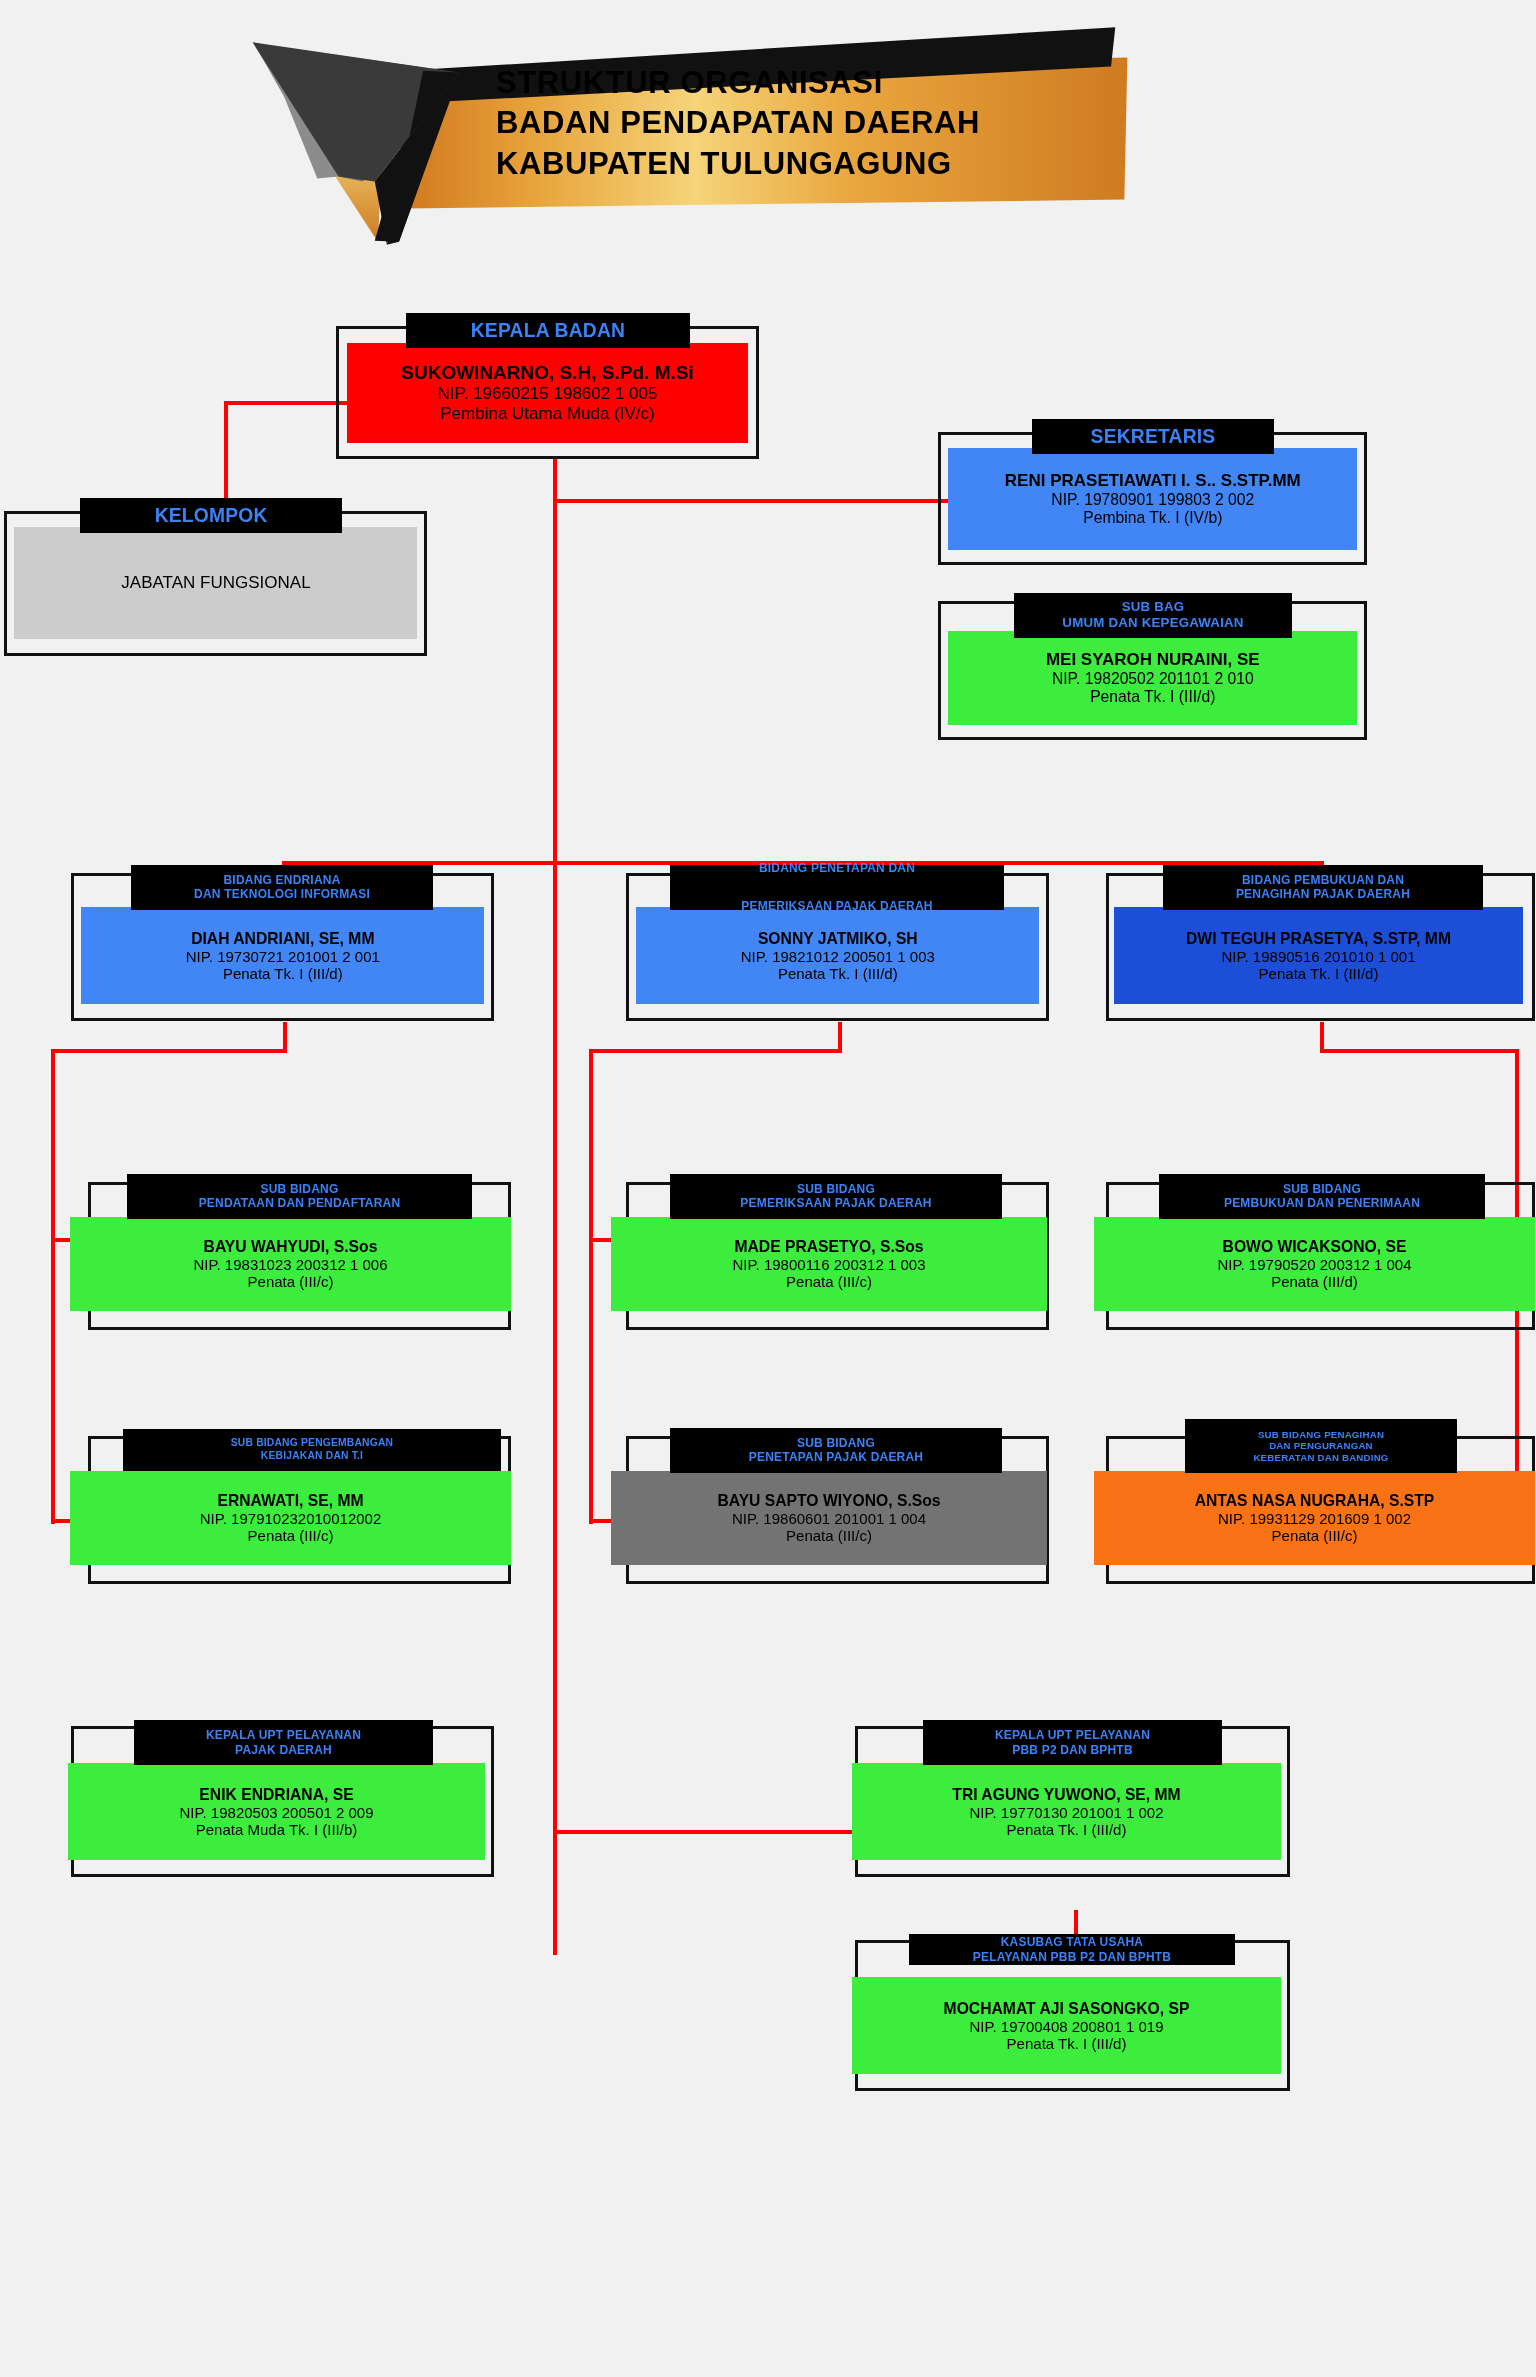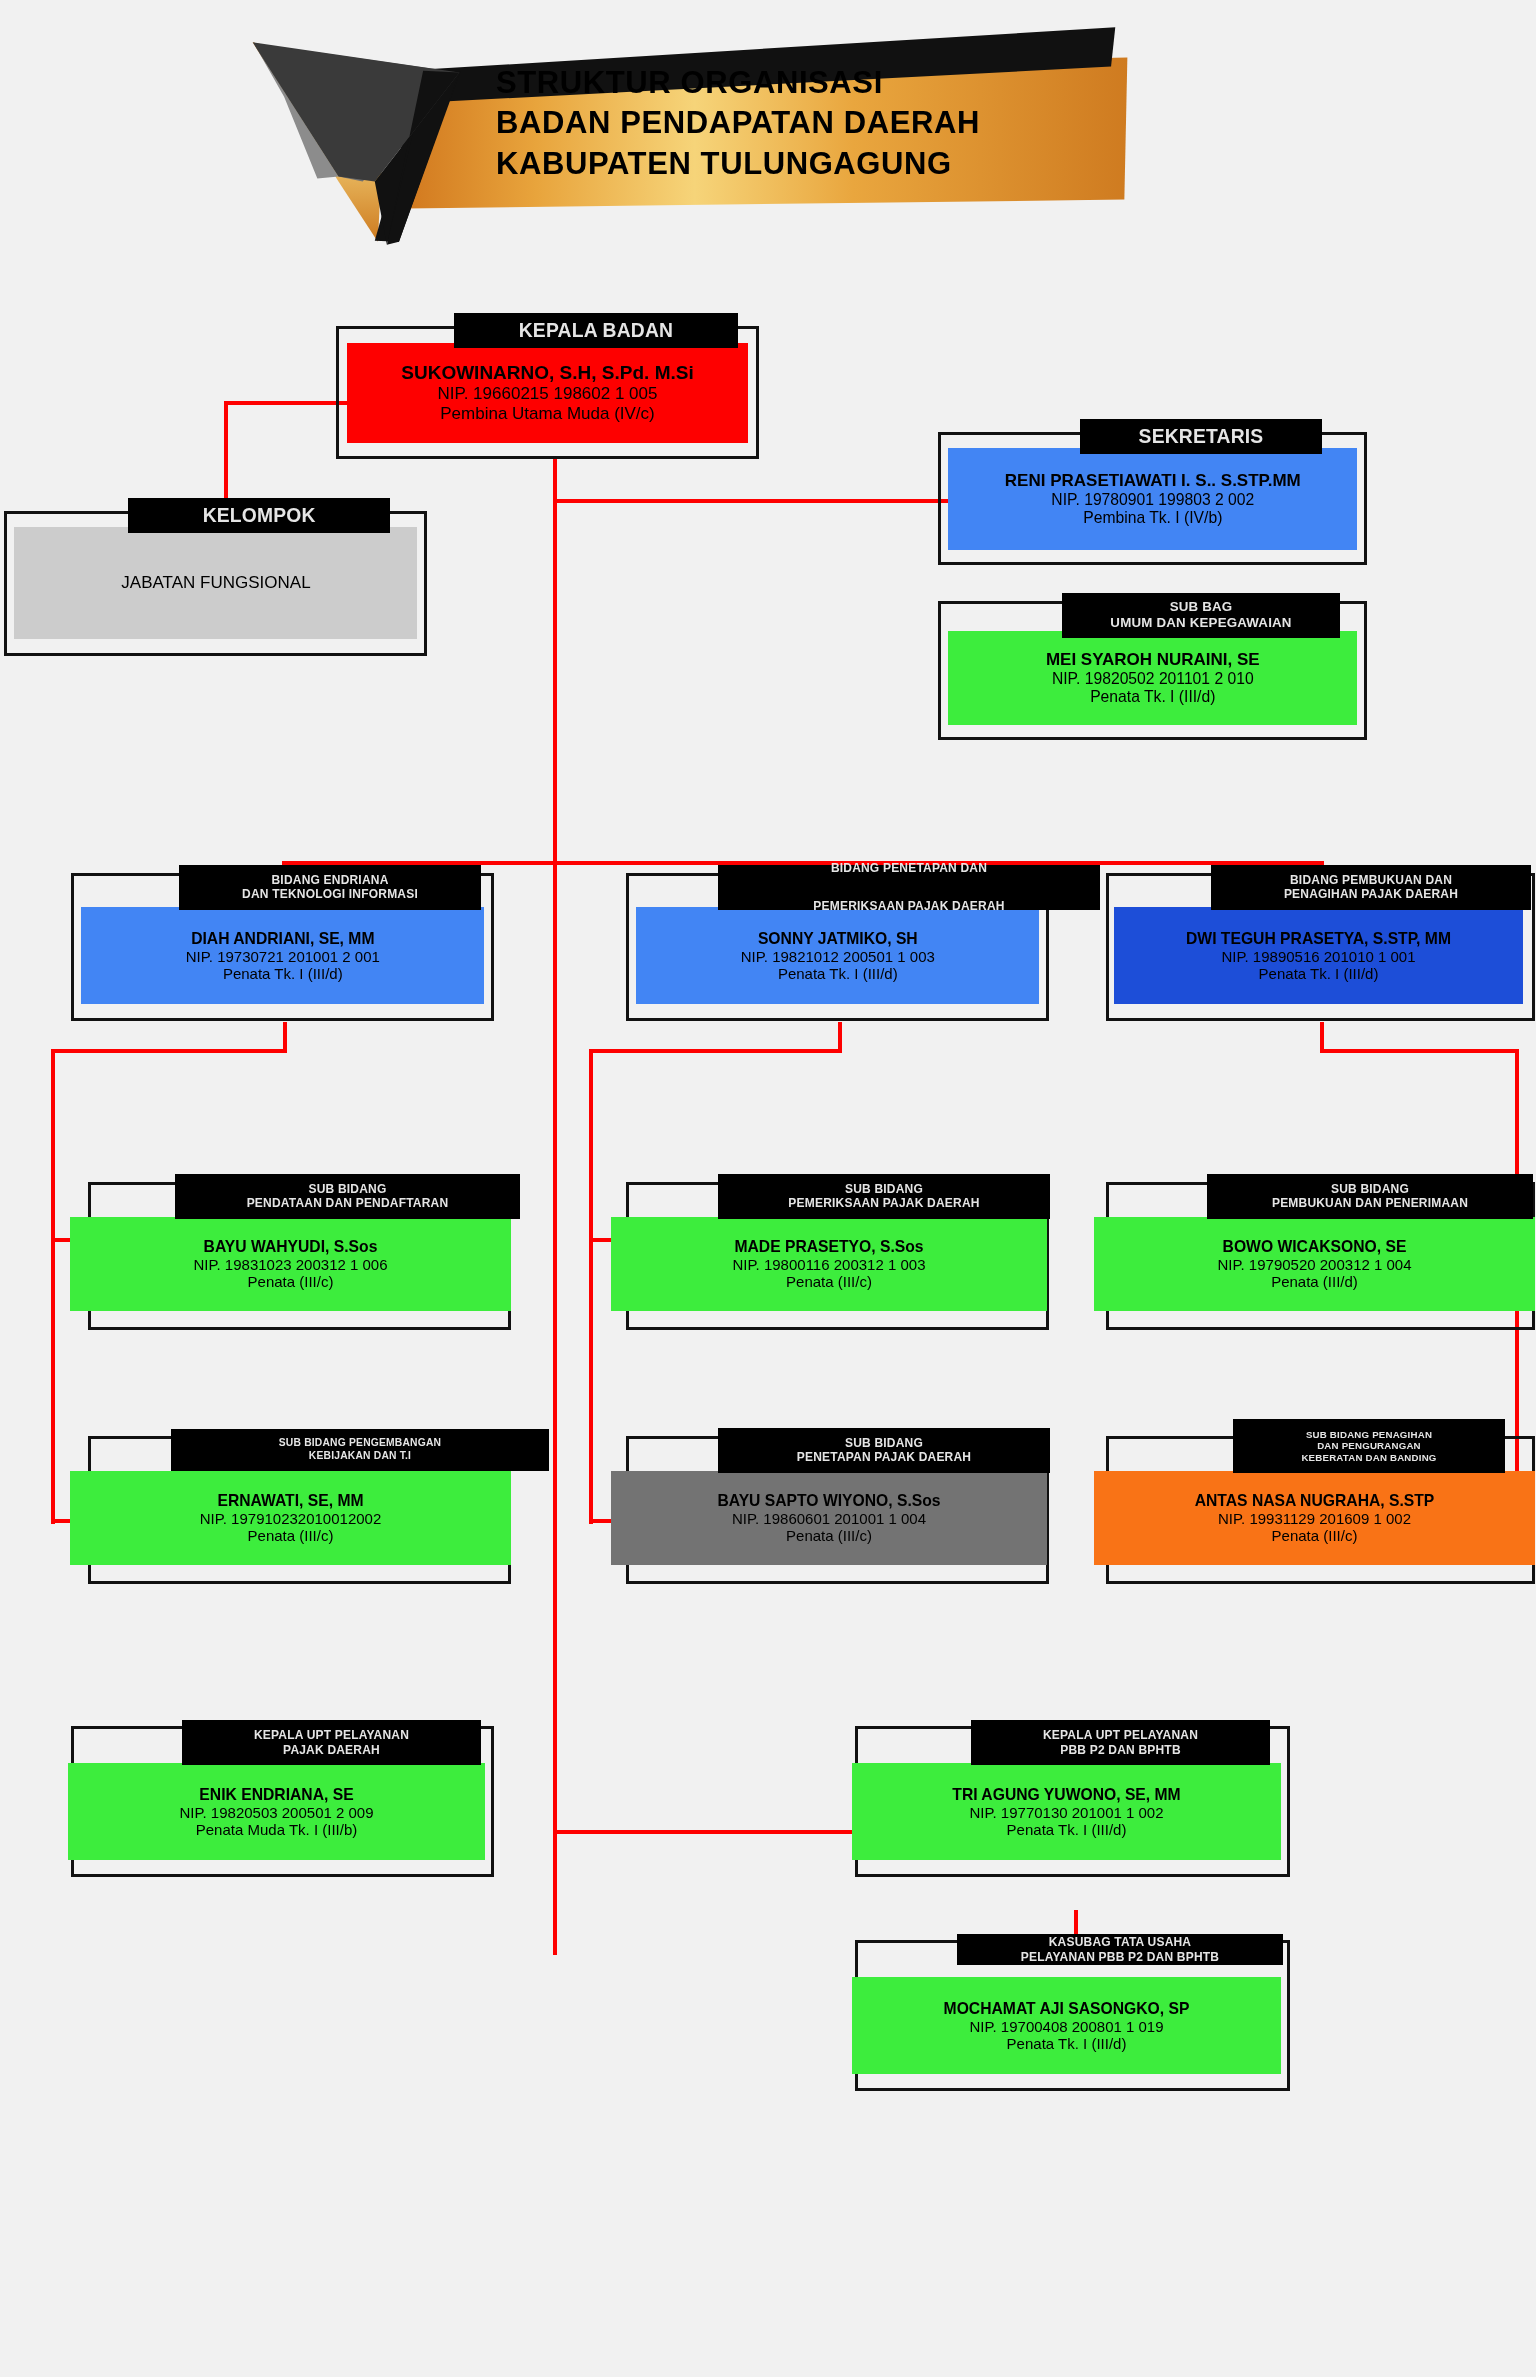--- a/index.html
+++ b/index.html
@@ -46,32 +46,31 @@
     z-index:2;
     display:flex;
     flex-direction:column;
     align-items:center;
     justify-content:center;
   }
   .node .label{
     position:absolute;
     z-index:3;
     background:#000;
-    color:#e5e5e5;
+    color:#3b82f6;
     text-align:center;
     font-weight:700;
     line-height:1.20;
     display:flex;
     flex-direction:column;
     align-items:center;
     justify-content:center;
     padding:2.4px 11px;
     box-sizing:border-box;
     letter-spacing:0.2px;
-    margin-left:48px;
   }
   .node .label span{white-space:nowrap;display:block;}
 
   .name{font-weight:700;color:#000;white-space:nowrap;}
   .nip,.rank{font-weight:400;color:#000;white-space:nowrap;}
 
   
   .lbl-big{font-size:19.3px;}
   .lbl-mid{font-size:13.3px;}
   .lbl-sm{font-size:12px;}
@@ -221,21 +220,21 @@
     </div>
   </div>
 
   <div class="node" style="left:626px;top:873px;width:423px;height:148px;">
     <div class="frame" style="width:423px;height:148px;"></div>
     <div class="fill txt-sm" style="left:10.3px;top:34px;width:403px;height:97px;background:#4285f4;">
       <div class="name">SONNY JATMIKO, SH</div>
       <div class="nip">NIP. 19821012 200501 1 003</div>
       <div class="rank">Penata Tk. I  (III/d)</div>
     </div>
-    <div class="label lbl-sm" style="left:44px;top:-8.5px;width:382px;height:45px;gap:24px;">
+    <div class="label lbl-sm" style="left:44px;top:-8.5px;width:334px;height:45px;gap:24px;">
       <span>BIDANG PENETAPAN DAN</span>
       <span>PEMERIKSAAN PAJAK DAERAH</span>
     </div>
   </div>
 
   <div class="node" style="left:1106px;top:873px;width:429px;height:148px;">
     <div class="frame" style="width:429px;height:148px;"></div>
     <div class="fill txt-sm" style="left:8px;top:34px;width:409px;height:97px;background:#1d4ed8;">
       <div class="name">DWI TEGUH PRASETYA, S.STP, MM</div>
       <div class="nip">NIP. 19890516 201010 1 001</div>

